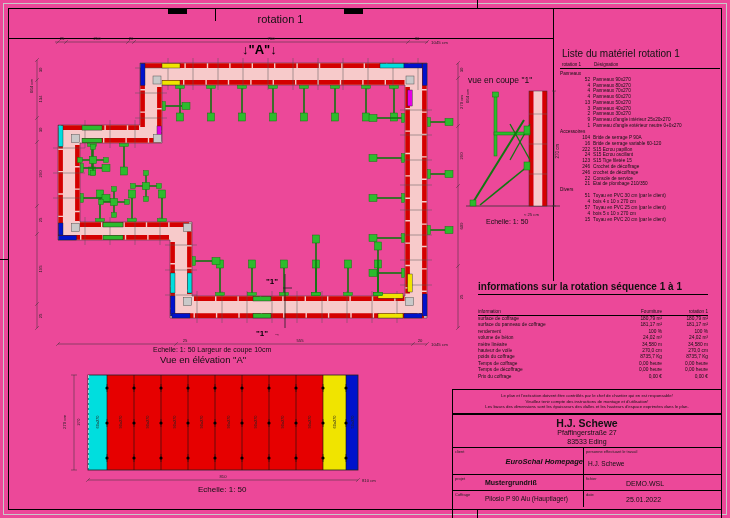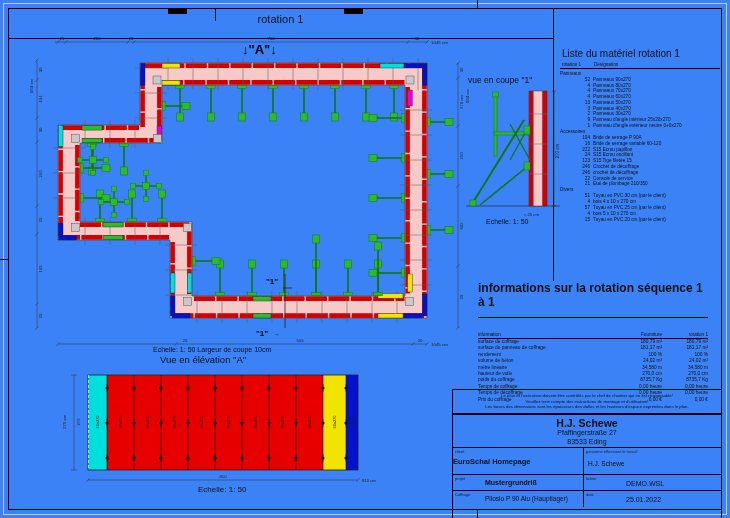--- a/index.html
+++ b/index.html
@@ -1,16 +1,16 @@
 <!DOCTYPE html>
 <html><head>
 <meta charset="utf-8">
 <style>
   html,body{margin:0;padding:0;background:#f6f6f4;}
-  .sheet{position:relative;width:730px;height:518px;background:#3b82f6;
+  .sheet{position:relative;width:730px;height:518px;background:#ec4899;
          font-family:"Liberation Sans",sans-serif;color:#111;overflow:hidden;}
   .abs{position:absolute;}
   .frame-outer{position:absolute;left:3px;top:3px;right:3px;bottom:3px;border:1px solid #c9c9c9;}
   .frame-inner{position:absolute;left:8px;top:8px;right:8px;bottom:8px;border:1.3px solid #000;}
   .fold-mark{position:absolute;top:8px;width:19px;height:6px;background:#000;}
   .tick-top{position:absolute;left:477px;top:0;height:9px;border-left:1px solid #000;}
   .tick-bottom{position:absolute;left:477px;bottom:0;height:9px;border-left:1px solid #000;}
   .tick-left{position:absolute;left:0;top:259px;width:9px;border-top:1px solid #000;}
   .title-strip{position:absolute;left:8px;top:13px;width:545px;text-align:center;font-size:11px;}
   .rule-title{position:absolute;left:8px;top:38px;width:545px;border-top:1px solid #000;}
@@ -28,42 +28,42 @@
   .mat-title{font-size:10px;margin:0 0 3px 2px;}
   .mat-head{display:flex;font-size:4.6px;border-bottom:.6px solid #000;padding-bottom:1px;margin-bottom:1.5px;}
   .mat-head .q{width:32px;text-align:left;padding-left:2px;}
   .sec-name{font-size:4.7px;line-height:6.2px;}
   .mi{display:flex;font-size:4.7px;line-height:5.8px;}
   .mi .q{width:30px;text-align:right;margin-right:3px;flex:none;}
   .mi .lb{flex:1;}
 
   
   .info{position:absolute;left:478px;top:281px;width:230px;}
-  .info-title{font-size:12px;font-weight:bold;border-bottom:.7px solid #000;padding-bottom:8px;margin-bottom:13px;}
+  .info-title{font-size:10px;font-weight:bold;border-bottom:.7px solid #000;padding-bottom:2px;margin-bottom:13px;}
   .info-head{display:flex;font-size:4.6px;border-bottom:.6px solid #000;padding:1px 0;}
   .ir{display:flex;font-size:4.8px;line-height:6.4px;}
   .ir .c0,.info-head .c0{flex:1;text-align:left;}
   .ir .c1,.info-head .c1{width:46px;text-align:right;flex:none;}
   .ir .c2,.info-head .c2{width:46px;text-align:right;flex:none;}
 
   
   .note{position:absolute;left:452px;top:389px;width:270px;height:25px;border:1px solid #000;
         box-sizing:border-box;text-align:center;font-size:4.3px;line-height:5.6px;padding-top:3px;}
   .tb{position:absolute;left:452px;top:414px;width:270px;height:113px;border:1.6px solid #000;box-sizing:border-box;}
   .tb-row{position:relative;border-bottom:1px solid #000;box-sizing:border-box;}
   .tb-company{height:33px;text-align:center;}
   .tb-company .nm{font-size:10.5px;font-weight:bold;padding-top:2px;}
   .tb-company .st,.tb-company .ct{font-size:7px;line-height:8.5px;}
   .tb-r2{height:27px;}
   .tb-r3{height:16px;}
   .tb-r4{height:16px;border-bottom:none;}
   .tb-left{position:absolute;left:0;top:0;bottom:0;width:131px;border-right:1px solid #000;box-sizing:border-box;}
   .tb-right{position:absolute;left:131px;top:0;bottom:0;right:0;}
   .tb-lbl{position:absolute;left:2px;top:1px;font-size:4px;color:#222;}
-  .tb-val-c{position:absolute;left:0;right:0;top:9px;text-align:left;font-weight:bold;font-size:7.5px;}
+  .tb-val-c{position:absolute;left:0;right:0;top:9px;text-align:right;font-weight:bold;font-size:7.5px;font-style:italic;}
   .tb-val-l{position:absolute;left:32px;top:4px;font-weight:bold;font-size:7px;}
   .tb-val-ln{position:absolute;left:32px;top:4px;font-size:6.5px;}
   .tb-val-r{position:absolute;left:42px;top:5px;font-size:7px;}
   .tb-worker{position:absolute;left:4px;top:12px;font-size:6.5px;}
   svg text{font-family:"Liberation Sans",sans-serif;}
 </style>
 </head>
 <body>
 
 <div class="sheet">

